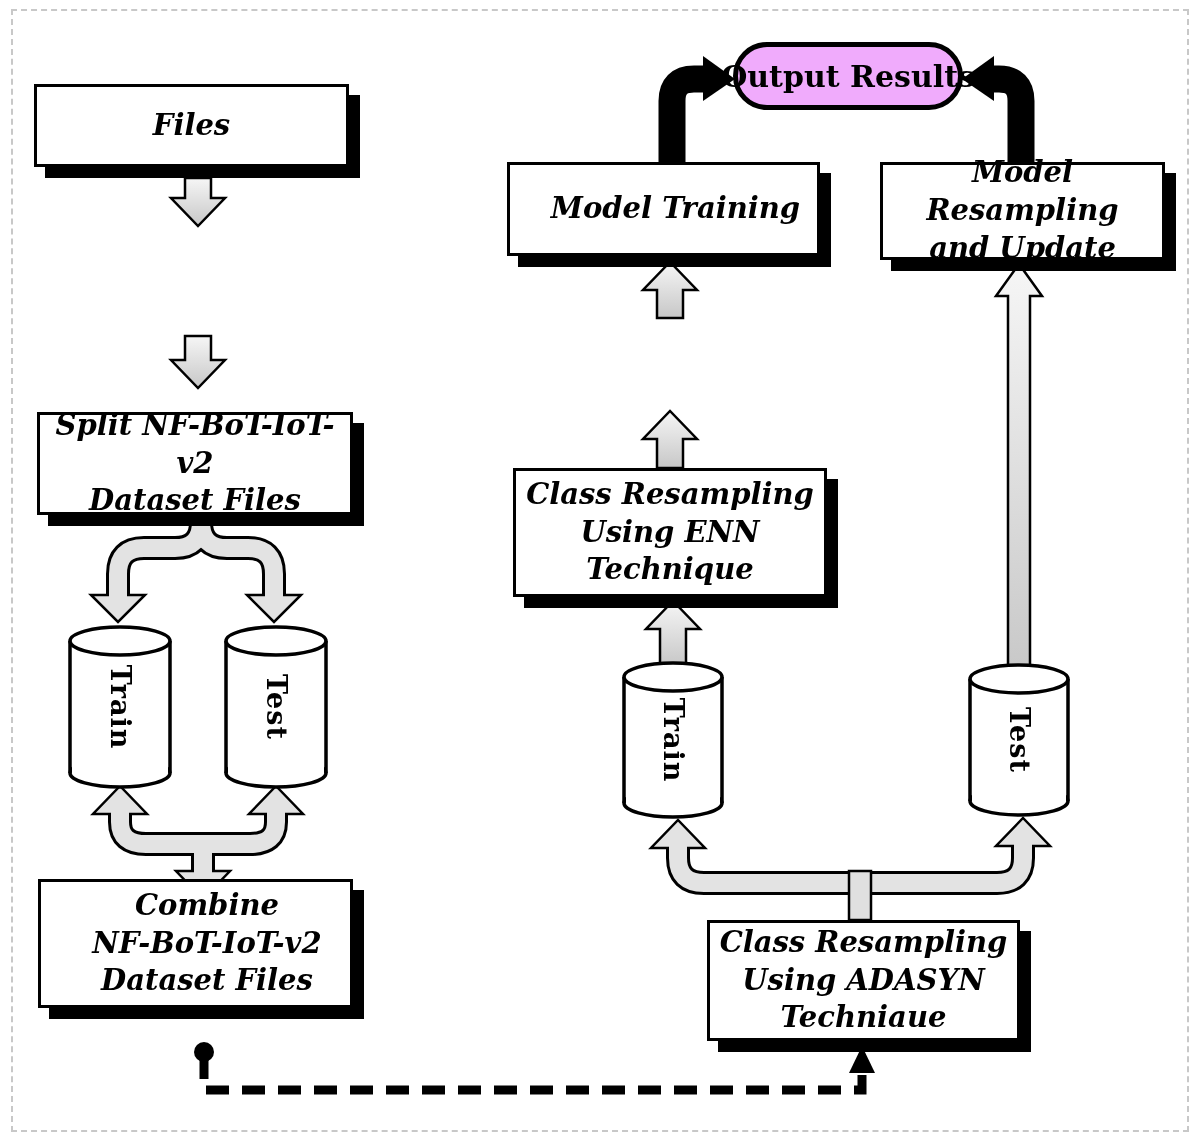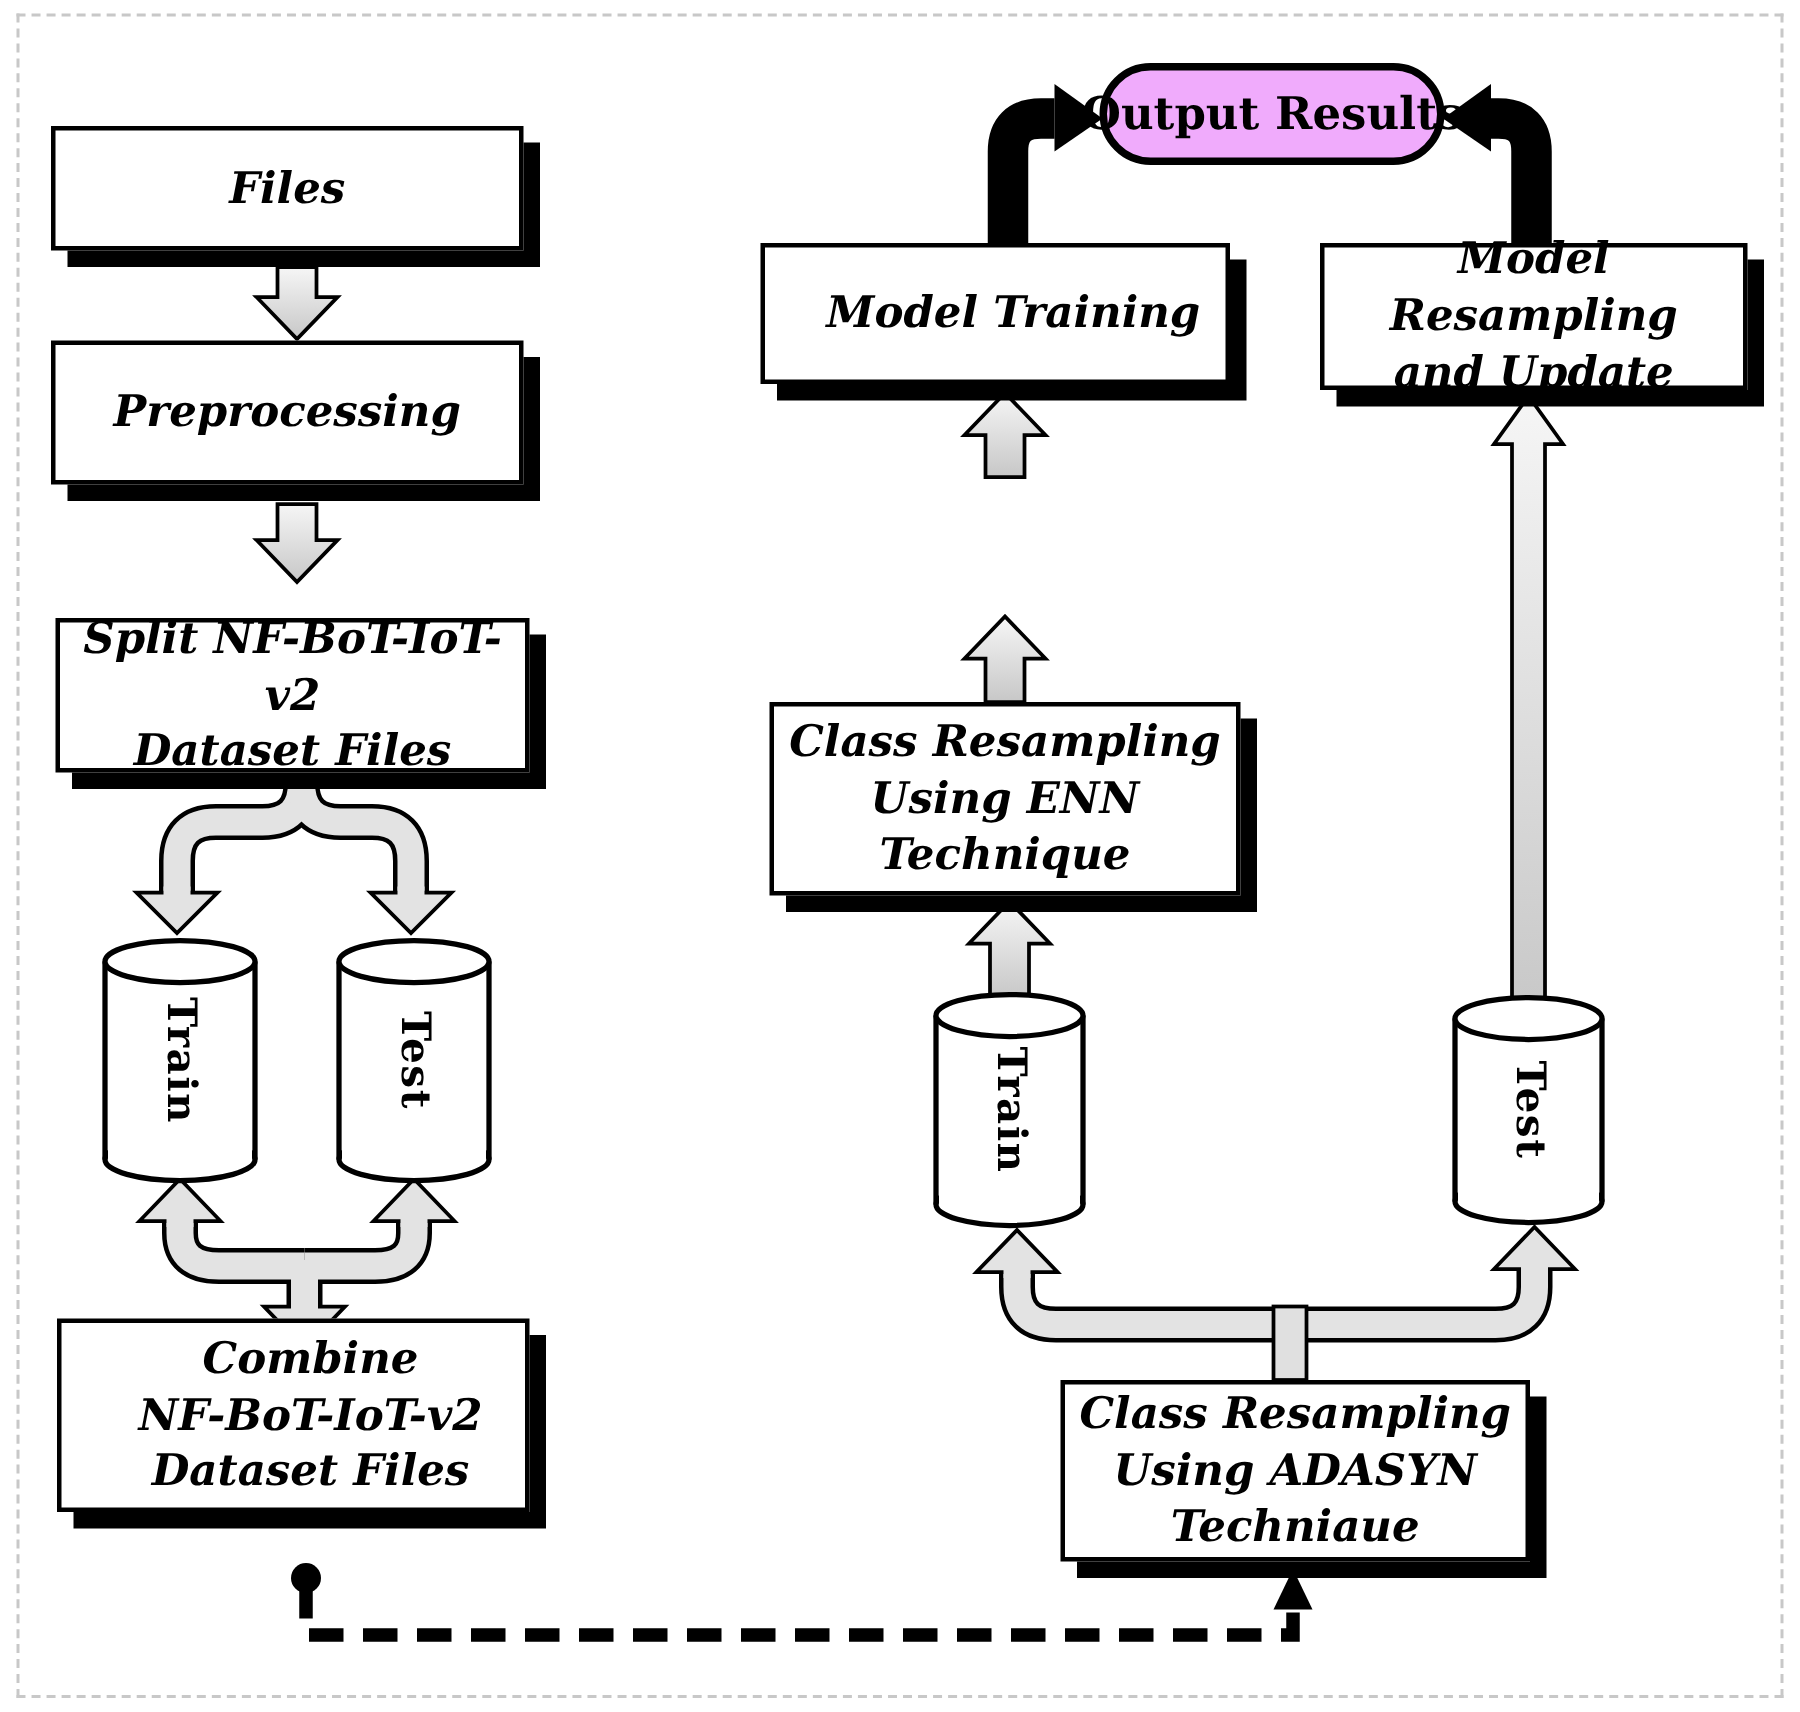--- a/index.html
+++ b/index.html
@@ -137,21 +137,20 @@
     </g>
     <g>
       <ellipse cx="1019" cy="801" rx="49" ry="14" fill="#fff" stroke="#000" stroke-width="3.5"></ellipse>
       <rect x="972" y="679" width="94" height="122" fill="#fff"></rect>
       <path d="M 970 679 L 970 801 M 1068 679 L 1068 801" stroke="#000" stroke-width="3.5"></path>
       <ellipse cx="1019" cy="679" rx="49" ry="14" fill="#fff" stroke="#000" stroke-width="3.5"></ellipse>
     </g>
   </svg>
 
   <div class="node" style="left:34px;top:84px;width:315px;height:83px;">Files</div>
-  <div class="node" style="left:34px;top:227px;width:315px;height:96px;">Preprocessing</div>
   <div class="node" style="left:37px;top:412px;width:316px;height:103px;">Split NF-BoT-IoT-v2
 Dataset Files</div>
   <div class="node" style="left:38px;top:879px;width:315px;height:129px;padding-left:23px;">Combine
 NF-BoT-IoT-v2
 Dataset Files</div>
   <div class="node" style="left:507px;top:162px;width:313px;height:94px;padding-left:24px;">Model Training</div>
   <div class="node" style="left:880px;top:162px;width:285px;height:98px;">Model Resampling
 and Update</div>
   <div class="node" style="left:513px;top:468px;width:314px;height:129px;">Class Resampling
 Using ENN

